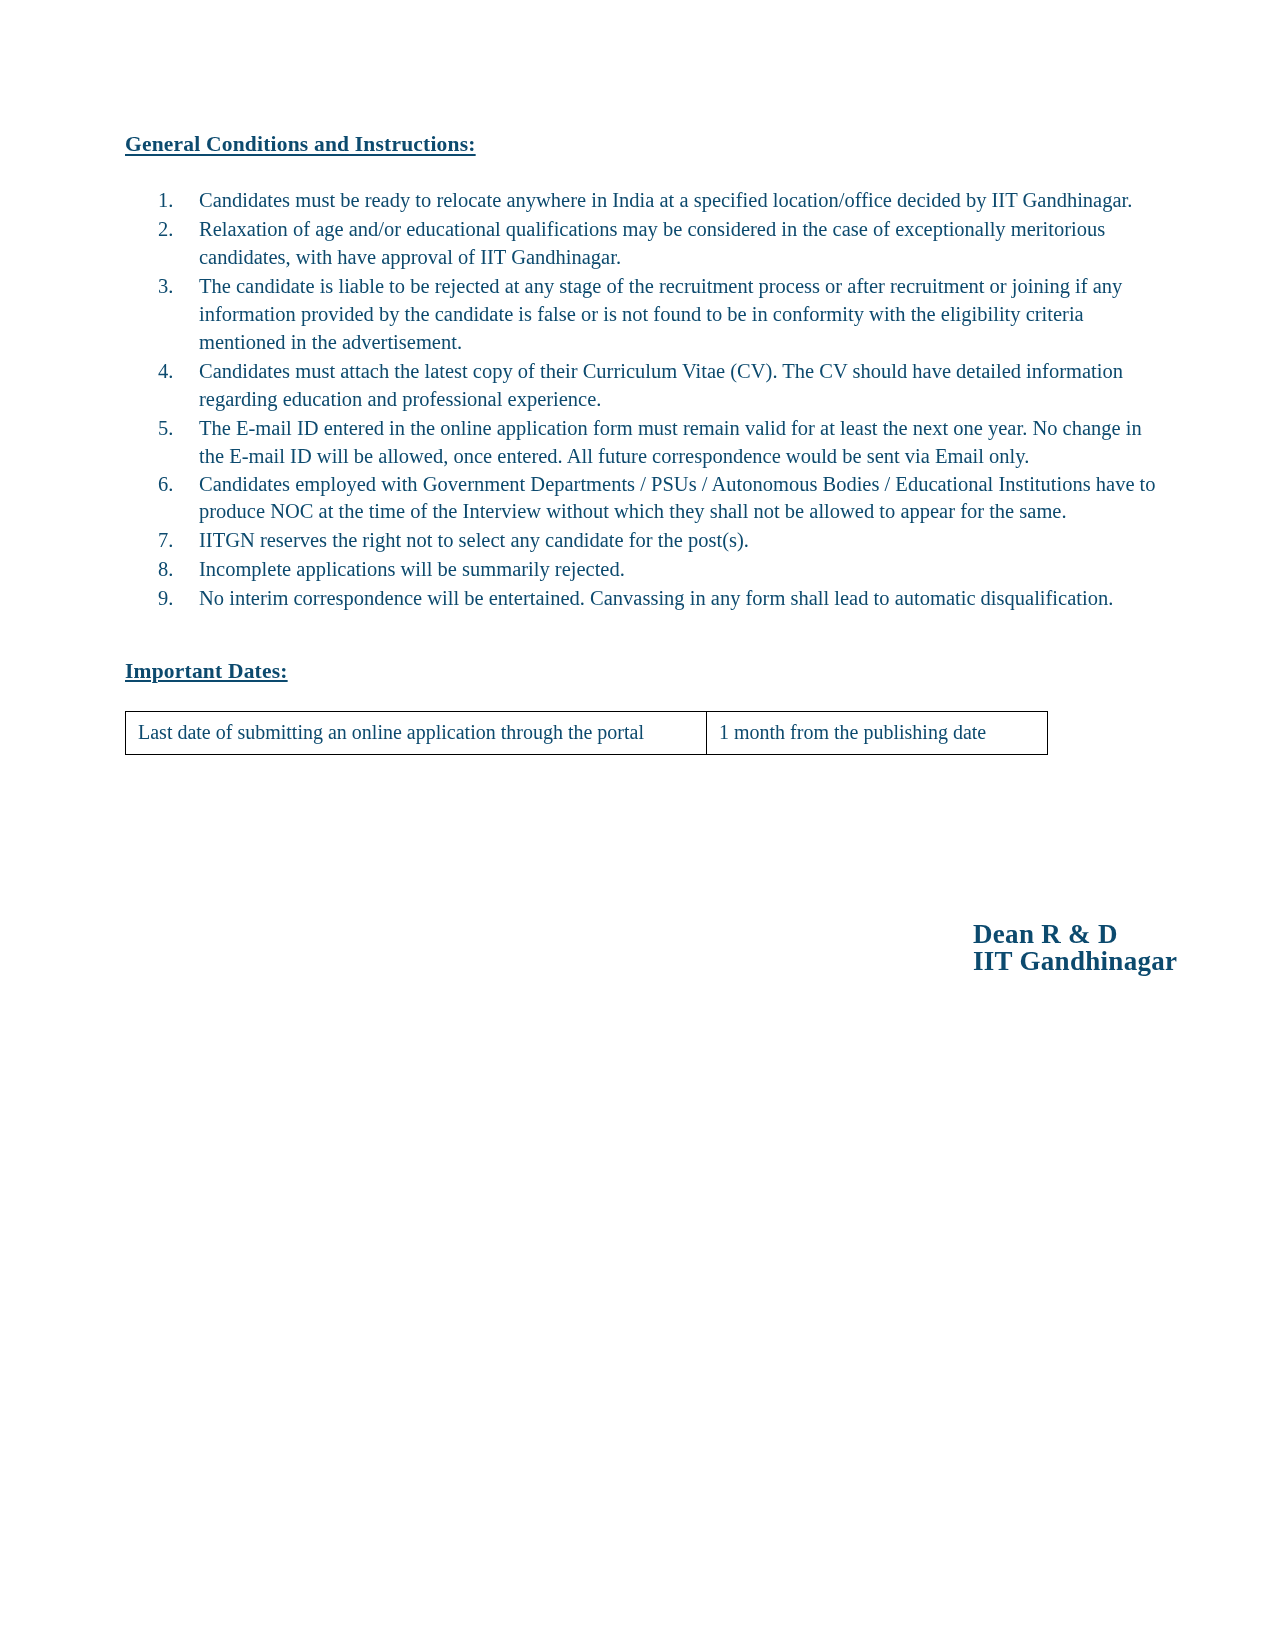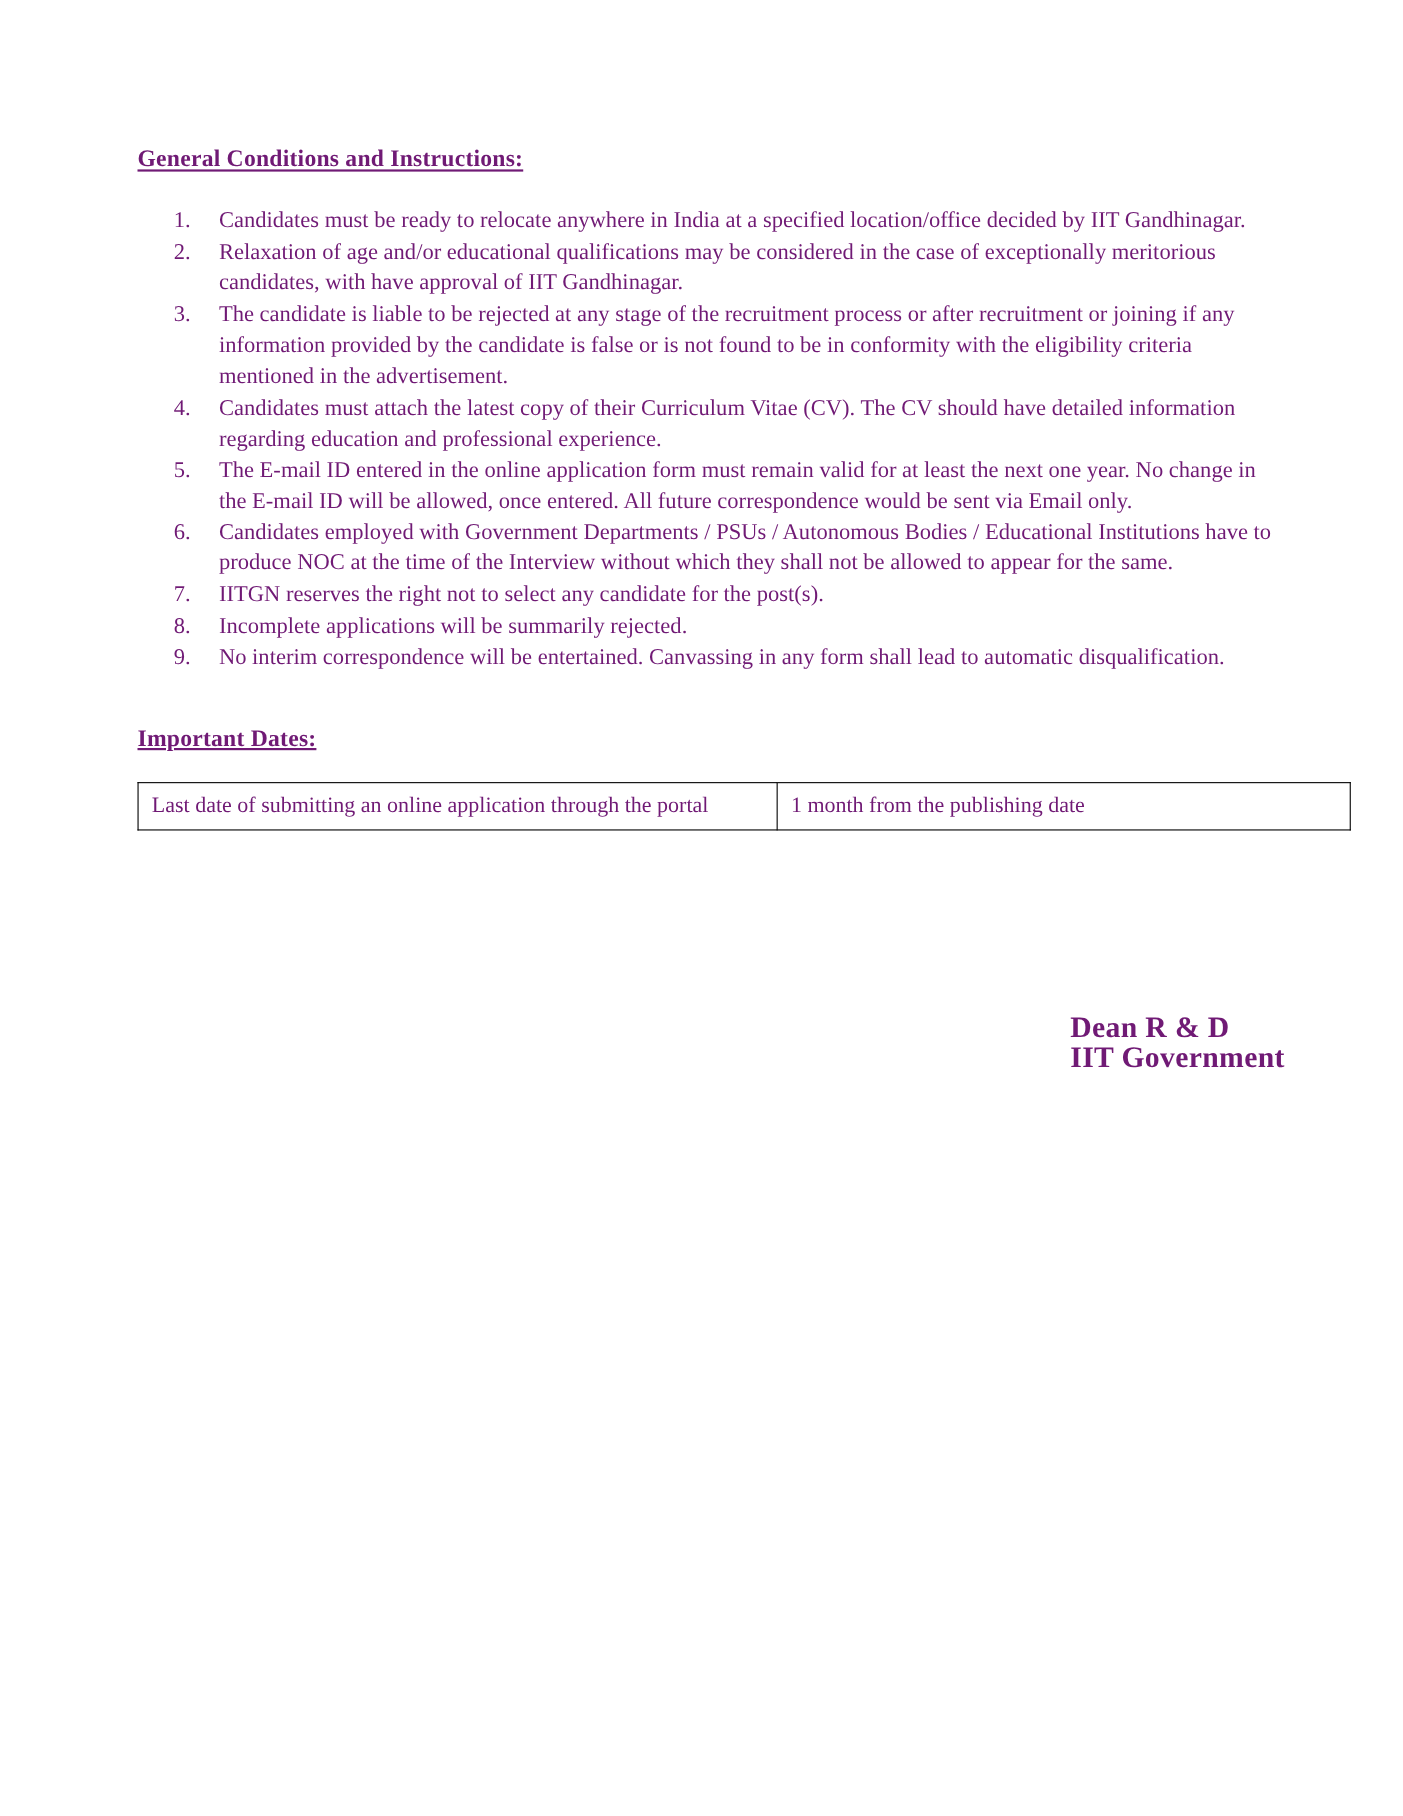--- a/index.html
+++ b/index.html
@@ -7,21 +7,21 @@
     margin: 0;
     padding: 0;
     background: #ffffff;
   }
   .page {
     position: relative;
     width: 1275px;
     height: 1651px;
     background: #ffffff;
     font-family: "Liberation Serif", "DejaVu Serif", serif;
-    color: #701a75;
+    color: #0c4a6e;
     overflow: hidden;
   }
 
   
   .heading-general {
     position: absolute;
     left: 125px;
     top: 132px;
     font-size: 21.5px;
     font-weight: bold;
@@ -72,21 +72,21 @@
   }
   .condition-text {
     display: block;
   }
 
   
   .dates-table {
     position: absolute;
     left: 125px;
     top: 711px;
-    width: 1103px;
+    width: 923px;
     border-collapse: collapse;
     table-layout: fixed;
     font-size: 20px;
   }
   .dates-table td {
     border: 1.3px solid #000000;
     padding: 8px 10px 10px 12px;
     vertical-align: top;
     line-height: 24px;
     font-weight: normal;
@@ -162,16 +162,16 @@
     <tbody>
       <tr>
         <td class="col-label">Last date of submitting an online application through the portal</td>
         <td class="col-value">1 month from the publishing date</td>
       </tr>
     </tbody>
   </table>
 
   <div class="signature">
     <span class="signature-line">Dean R &amp; D</span>
-    <span class="signature-line">IIT Government</span>
+    <span class="signature-line">IIT Gandhinagar</span>
   </div>
 
 </div>
 
 </body></html>

